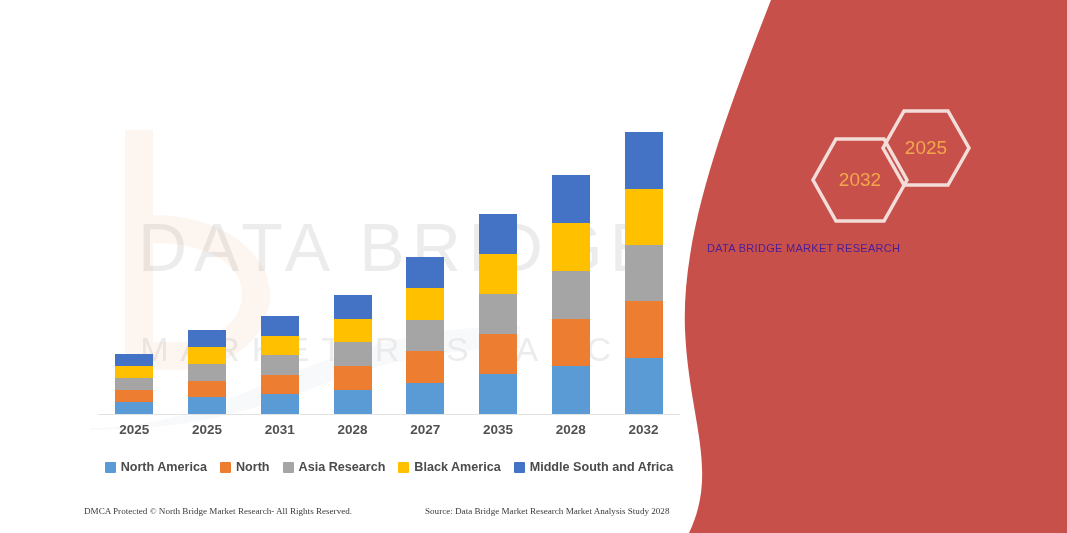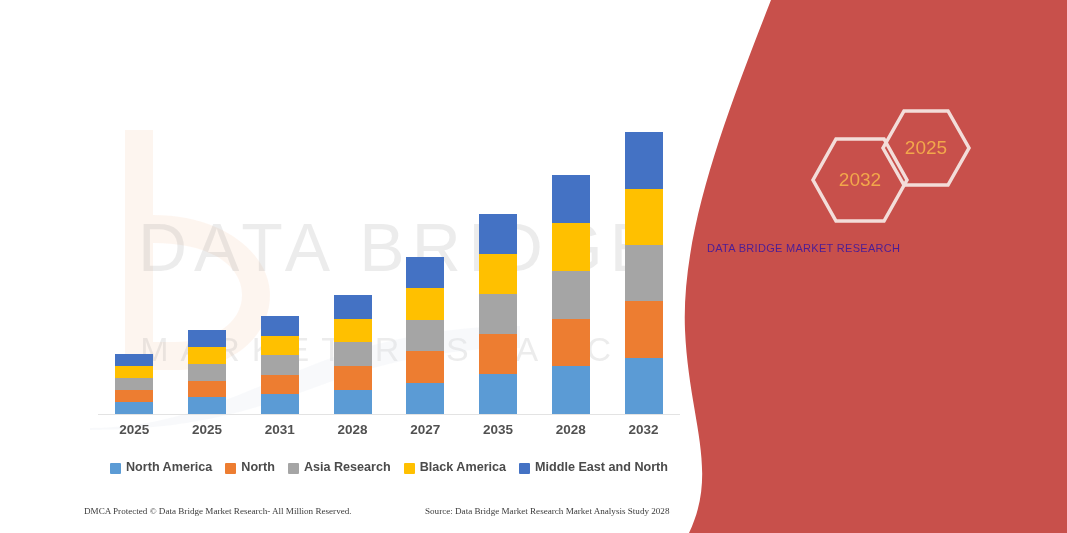--- a/index.html
+++ b/index.html
@@ -75,21 +75,21 @@
   .xaxis{
     position:absolute;left:98px;top:422px;width:582px;height:22px;display:flex;
   }
   .xtick{flex:1 1 0;text-align:center;color:#515151;font-size:13.5px;font-weight:bold;}
 
   
   .legend{
     position:absolute;left:98px;top:455px;width:582px;height:24px;
     display:flex;align-items:center;justify-content:center;gap:13px;
   }
-  .lg-item{display:flex;align-items:flex-end;gap:5px;}
+  .lg-item{display:flex;align-items:center;gap:5px;}
   .lg-sw{width:11px;height:11px;border-radius:1px;}
   .lg-lb{font-size:12.6px;color:#4b4b4b;font-weight:bold;white-space:nowrap;}
 
   
   .footer{
     position:absolute;left:0;top:506px;width:700px;height:22px;
     font-family:"Liberation Serif", serif;
     color:#3b3b3b;font-size:9.1px;
   }
   .f-left{position:absolute;left:84px;top:0;}
@@ -222,26 +222,26 @@
         <div class="lg-item">
           <span class="lg-sw" style="background: rgb(165, 165, 165);"></span>
           <span class="lg-lb">Asia Research</span>
         </div>
         <div class="lg-item">
           <span class="lg-sw" style="background: rgb(255, 192, 0);"></span>
           <span class="lg-lb">Black America</span>
         </div>
         <div class="lg-item">
           <span class="lg-sw" style="background: rgb(68, 114, 196);"></span>
-          <span class="lg-lb">Middle East and North</span>
+          <span class="lg-lb">Middle South and Africa</span>
         </div>
       </div>
 
     <div class="footer">
-      <span class="f-left">DMCA Protected © Data Bridge Market Research- All Million Reserved.</span>
+      <span class="f-left">DMCA Protected © North Bridge Market Research- All Rights Reserved.</span>
       <span class="f-right">Source: Data Bridge Market Research  Market Analysis Study 2028</span>
     </div>
   </div>
 
   <div class="right-panel">
     <svg class="redfill" width="400" height="533" viewBox="0 0 400 533" preserveAspectRatio="none">
       <path d="M104 0 L400 0 L400 533 L22 533
                C52 470 22 420 18 330
                C14 232 58 118 104 0 Z" fill="#C8504B"></path>
     </svg>

